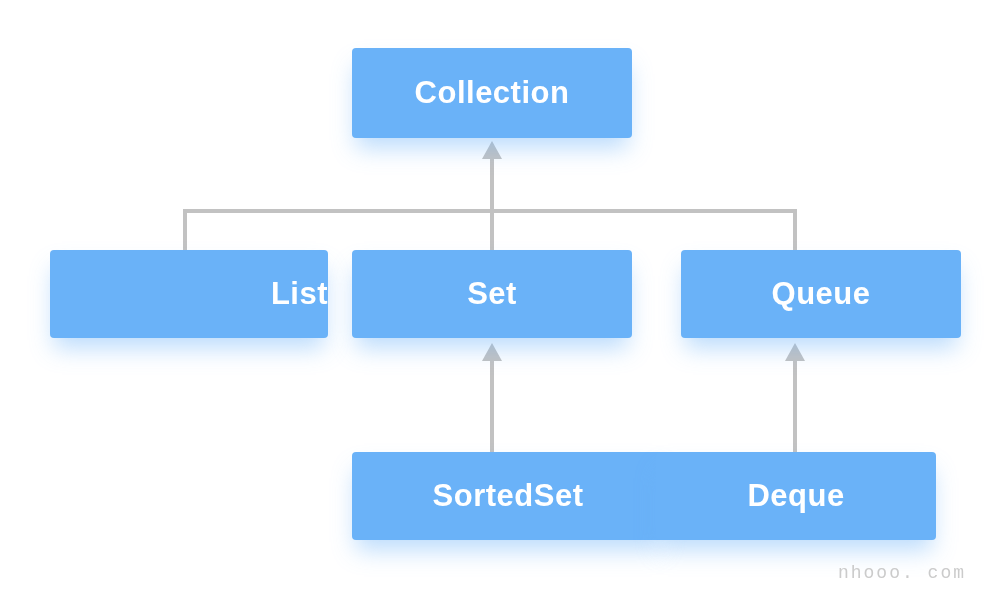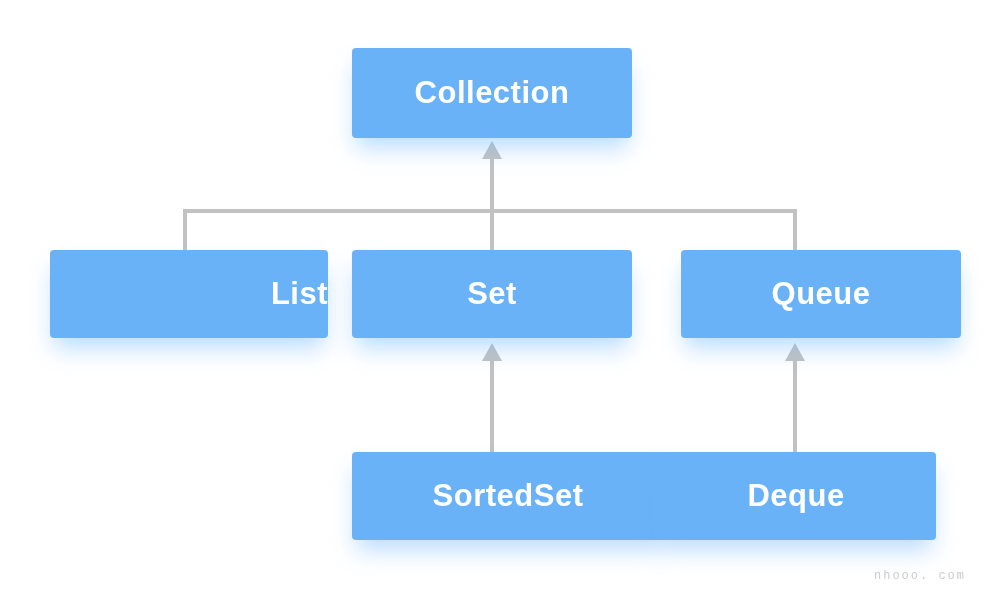--- a/index.html
+++ b/index.html
@@ -50,21 +50,21 @@
   }
   #arrow-collection { left: 482px; top: 141px; }
   #arrow-set        { left: 482px; top: 343px; }
   #arrow-queue      { left: 785px; top: 343px; }
 
   .watermark {
     position: absolute;
     right: 18px;
     bottom: 7px;
     font-family: "Liberation Mono", monospace;
-    font-size: 12px;
+    font-size: 18px;
     letter-spacing: 2px;
     color: #cbcbcb;
   }
 </style>
 </head>
 <body>
 
 <div class="line" id="hline"></div>
 <div class="line" id="vline-list"></div>
 <div class="line" id="vline-queue"></div>

